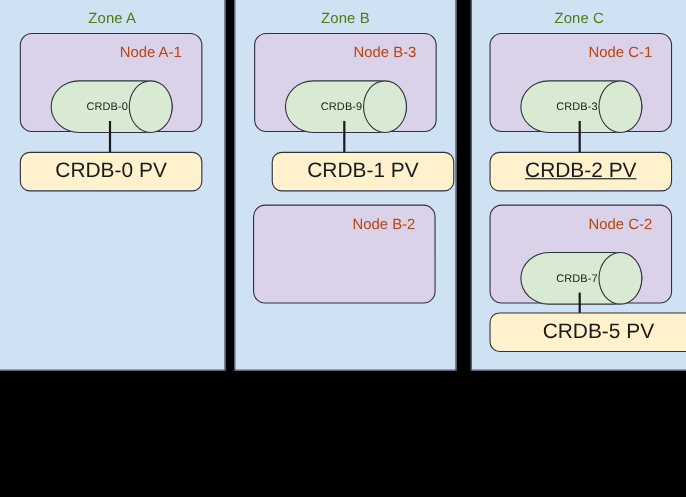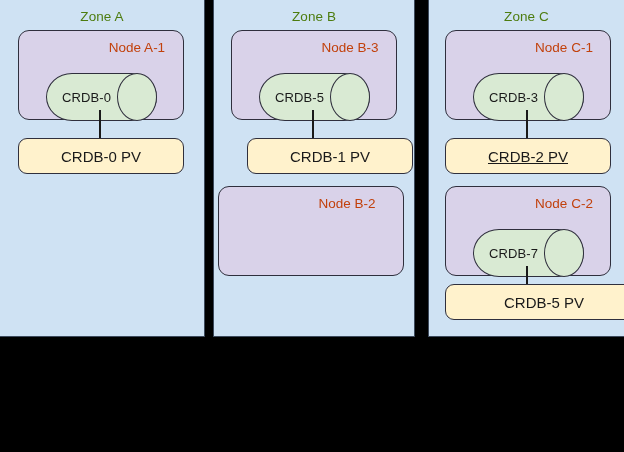--- a/index.html
+++ b/index.html
@@ -82,28 +82,28 @@
     top: -1px;
     width: 40px;
     height: calc(100% + 2px);
     border: 1px solid #2f2f3d;
     border-radius: 50%;
     background: #d9ead3;
     box-sizing: border-box;
   }
   .cylinder-label {
     position: absolute;
-    left: 4px;
+    left: 15px;
     top: 0;
     width: calc(100% - 38px);
     height: 100%;
     display: flex;
     align-items: center;
     justify-content: center;
-    font-size: 13px;
+    font-size: 10px;
     color: #1a1a1a;
     letter-spacing: 0.1px;
   }
 
   
   .connector {
     position: absolute;
     width: 2px;
     background: #1a1a1a;
   }
@@ -111,21 +111,21 @@
   
   .pv {
     position: absolute;
     background: #fff2cc;
     border: 1px solid #2f2f3d;
     border-radius: 9px;
     box-sizing: border-box;
     display: flex;
     align-items: center;
     justify-content: center;
-    font-size: 15px;
+    font-size: 19px;
     color: #1a1a1a;
   }
 </style>
 </head>
 <body>
 
 <div id="canvas">
 
   <div class="zone" id="zone-a">
     <div class="zone-title">Zone A</div>
@@ -145,31 +145,31 @@
     </div>
   </div>
 
   <div class="zone" id="zone-b">
     <div class="zone-title">Zone B</div>
 
     <div class="node" style="left:17px; top:30px; width:166px; height:90px;">
       <div class="node-label">Node B-3</div>
       <div class="cylinder" style="left:27px; top:42px; width:111px; height:48px;">
         <div class="cylinder-cap"></div>
-        <div class="cylinder-label">CRDB-5</div>
+        <div class="cylinder-label">CRDB-9</div>
       </div>
     </div>
 
     <div class="connector" style="left:98px; top:110px; height:30px;"></div>
 
     <div class="pv" style="left:17px; top:138px; width:166px; height:36px;margin-left:16px;">
       <span>CRDB-1 PV</span>
     </div>
 
-    <div class="node" style="left:4px; top:186px; width:186px; height:90px;">
+    <div class="node" style="left:16px; top:186px; width:166px; height:90px;">
       <div class="node-label">Node B-2</div>
     </div>
   </div>
 
   <div class="zone" id="zone-c">
     <div class="zone-title">Zone C</div>
 
     <div class="node" style="left:16px; top:30px; width:166px; height:90px;padding-left:38px;">
       <div class="node-label">Node C-1</div>
       <div class="cylinder" style="left:27px; top:42px; width:111px; height:48px;">

